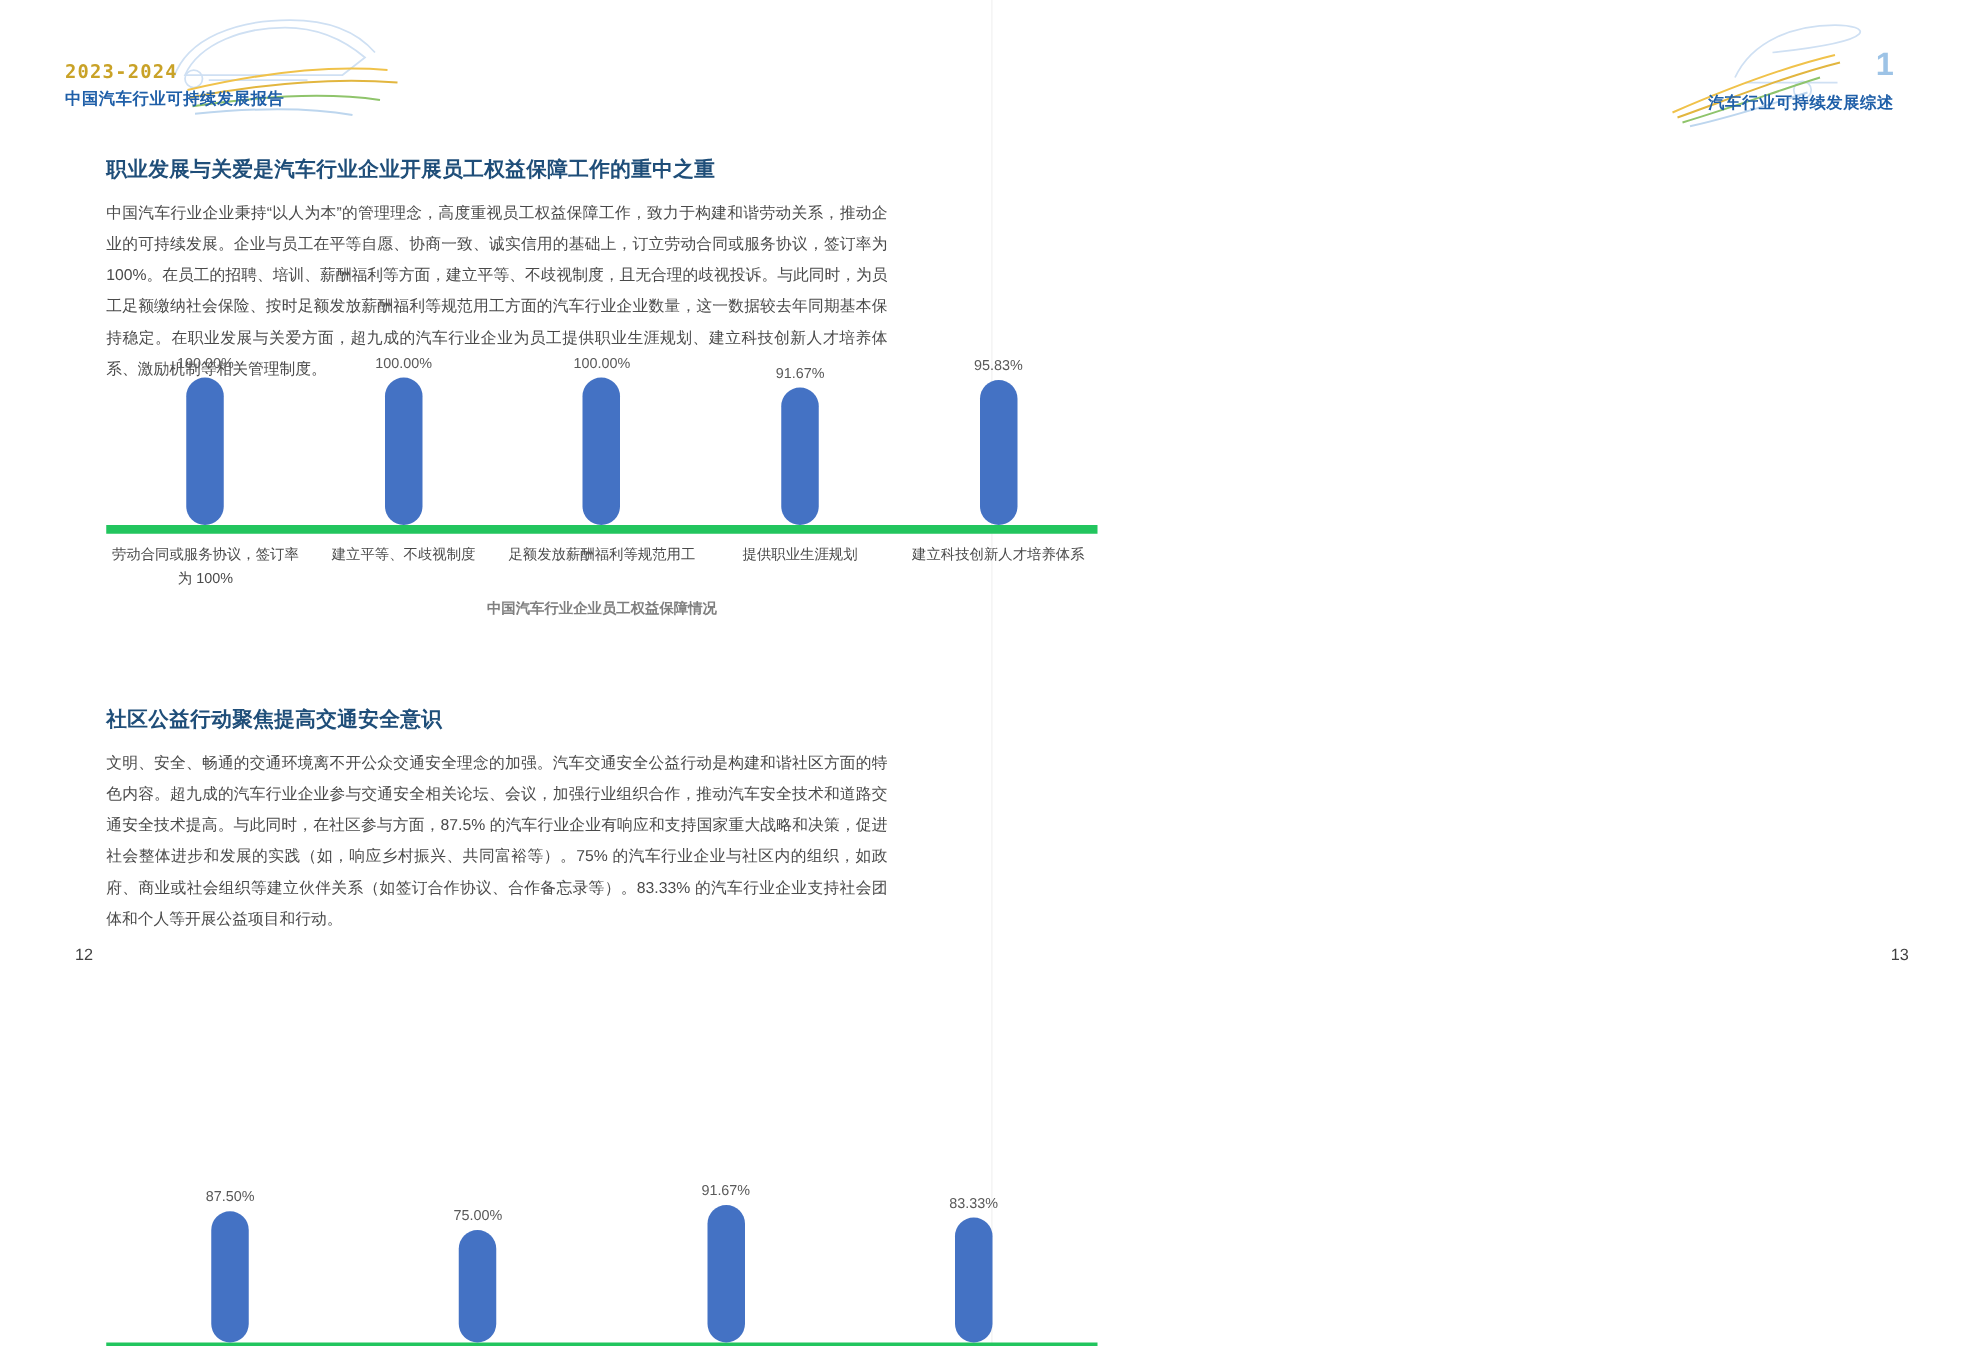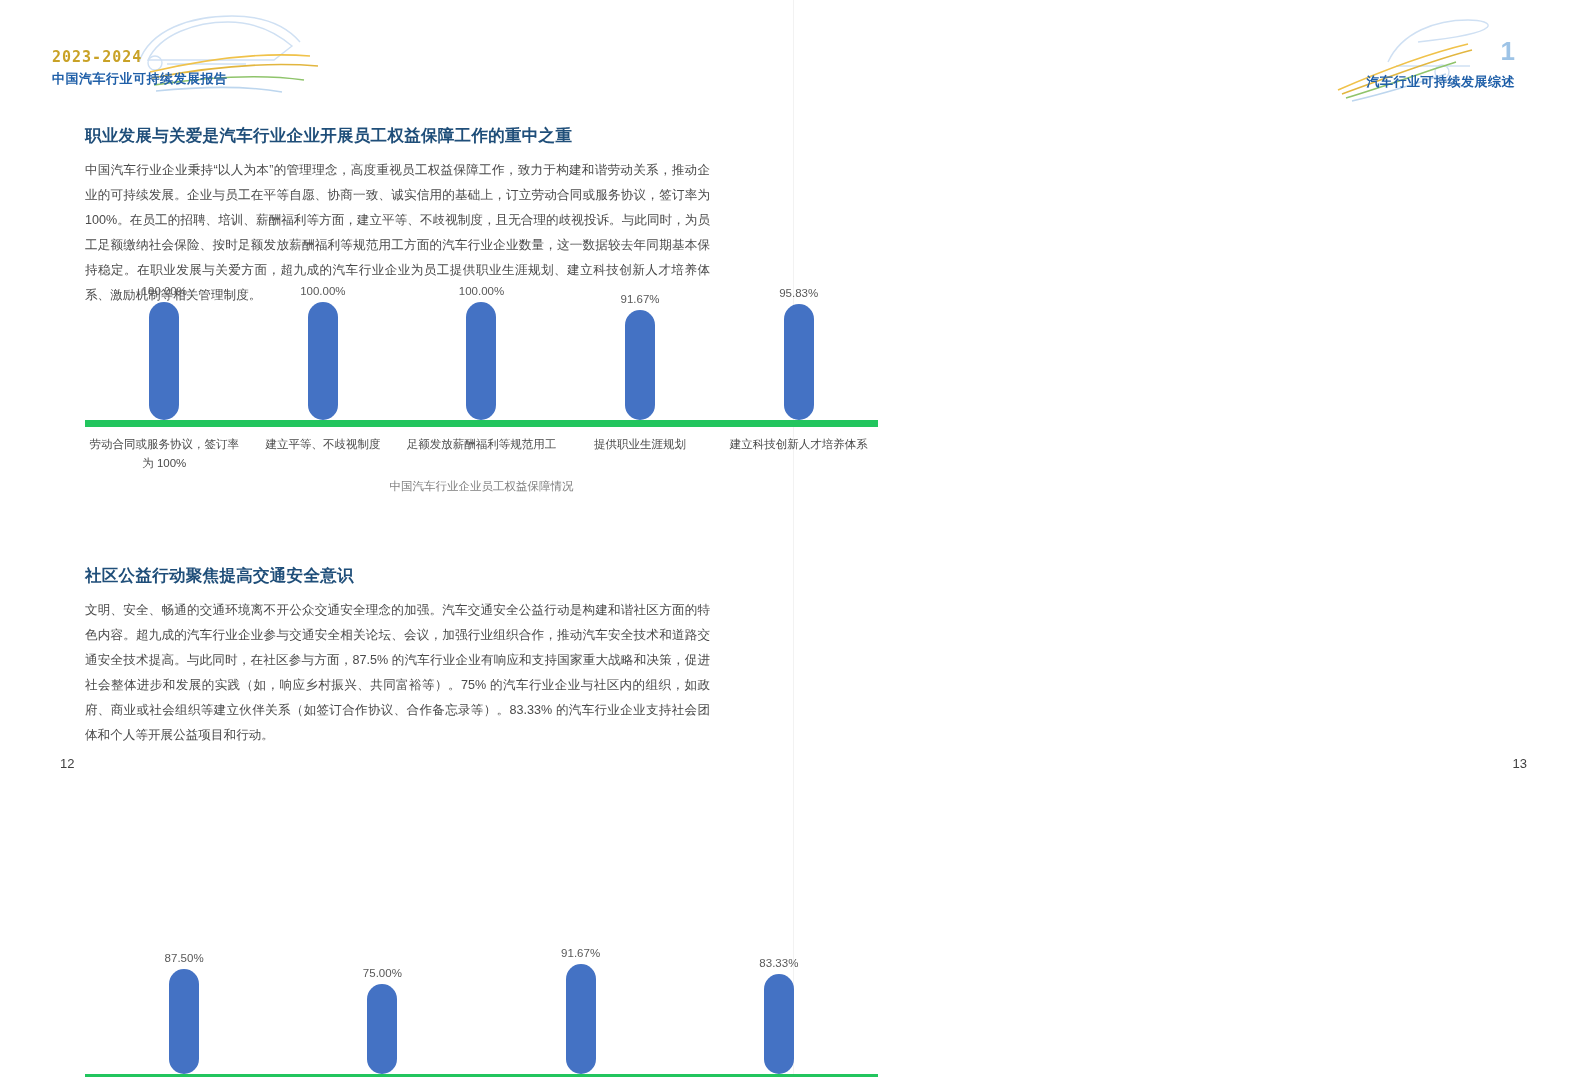--- a/index.html
+++ b/index.html
@@ -40,21 +40,21 @@
   
   .h2{
     font-size:16.5px;font-weight:bold;color:#1f4e79;
     letter-spacing:.3px;margin:0 0 11px 0;
   }
   p.body{
     font-size:12.6px;line-height:25px;margin:0;
     color:#4a4a4a;text-align:justify;
   }
   .cap{
-    font-size:11.5px;color:#7f7f7f;text-align:center;margin-top:6px;
+    font-size:11.5px;color:#7f7f7f;text-align:center;margin-top:6px;font-weight:bold;
   }
   .legend{
     display:flex;align-items:center;justify-content:center;gap:7px;
     font-size:11.5px;color:#595959;margin-top:10px;
   }
   .legend-swatch{width:11px;height:11px;background:#4472c4;display:inline-block;}
 
   
   .blk-l{position:absolute;left:85px;width:625px;}
 

